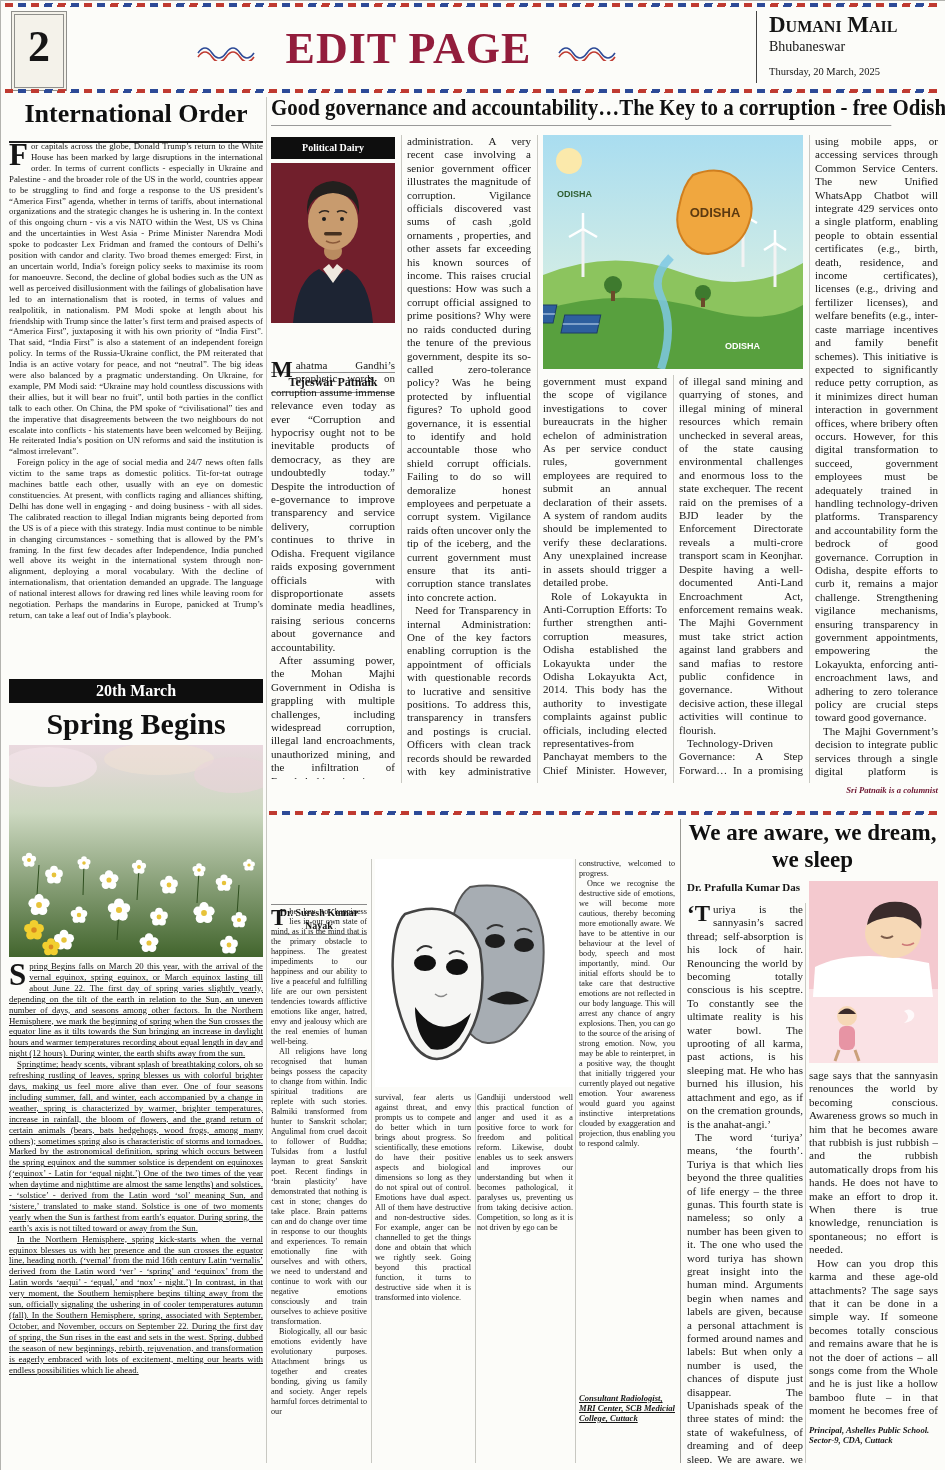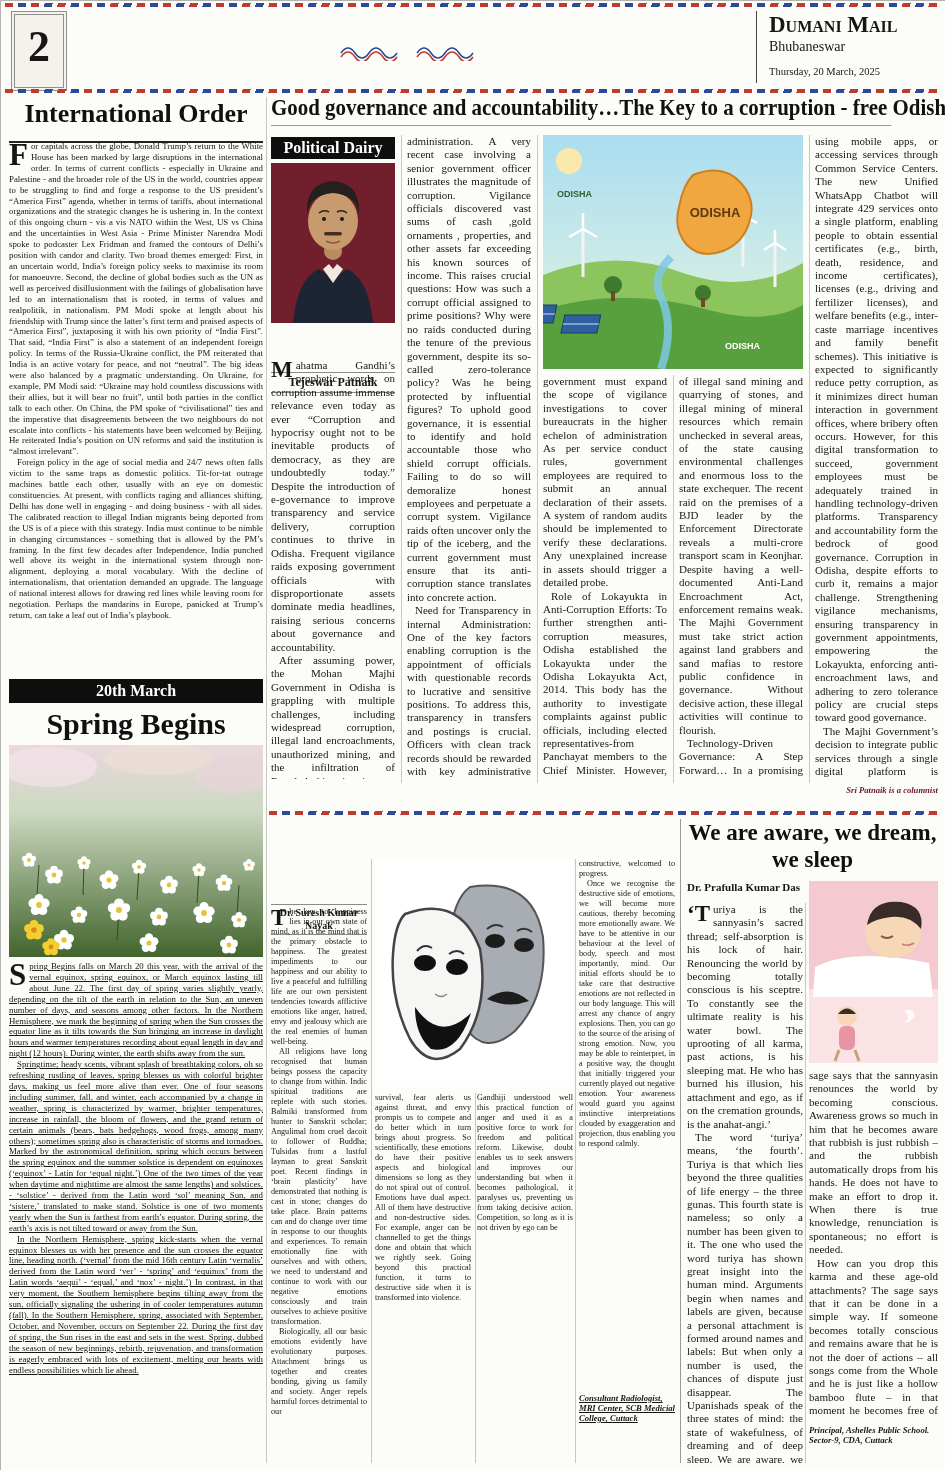--- a/index.html
+++ b/index.html
@@ -38,20 +38,21 @@
 
   <div class="numbox">
     <span>2</span>
   </div>
 
   <div class="editpage">
     <svg width="64" height="16" viewBox="0 0 64 16" style="vertical-align:middle;">
       <path d="M2,8 q7,-10 14,0 t14,0 t14,0 t14,0" fill="none" stroke="#2d4a97" stroke-width="1.6"></path>
       <path d="M2,12 q7,-10 14,0 t14,0 t14,0 t14,0" fill="none" stroke="#bf3a31" stroke-width="1.6"></path>
     </svg>
+    <span style="margin:0 14px;">EDIT PAGE</span>
     <svg width="64" height="16" viewBox="0 0 64 16" style="vertical-align:middle;">
       <path d="M2,8 q7,-10 14,0 t14,0 t14,0 t14,0" fill="none" stroke="#2d4a97" stroke-width="1.6"></path>
       <path d="M2,12 q7,-10 14,0 t14,0 t14,0 t14,0" fill="none" stroke="#bf3a31" stroke-width="1.6"></path>
     </svg>
   </div>
 
   <div class="abs" style="left:755px;top:10px;width:1px;height:72px;background:#444;"></div>
 
   <div class="abs" style="left:768px;top:12px;width:170px;">
     <div class="masthead">Dumani Mail</div>
@@ -135,21 +136,21 @@
   </div>
 
   <div class="col leftbody dropcap bigdrop" style="left:8px;top:960px;width:254px;height:502px;text-decoration:underline;">
       <p>Spring Begins falls on March 20 this year, with the arrival of the vernal equinox, spring equinox, or March equinox lasting till about June 22. The first day of spring varies slightly yearly, depending on the tilt of the earth in relation to the Sun, an uneven number of days, and seasons among other factors. In the Northern Hemisphere, we mark the beginning of spring when the Sun crosses the equator line as it tilts towards the Sun bringing an increase in daylight hours and warmer temperatures recording about equal length in day and night (12 hours). During winter, the earth shifts away from the sun.</p>
       <p>Springtime; heady scents, vibrant splash of breathtaking colors, oh so refreshing rustling of leaves, spring blesses us with colorful brighter days, making us feel more alive than ever. One of four seasons including summer, fall, and winter, each accompanied by a change in weather, spring is characterized by warmer, brighter temperatures, increase in rainfall, the bloom of flowers, and the grand return of certain animals (bears, bats hedgehogs, wood frogs, among many others); sometimes spring also is characteristic of storms and tornadoes. Marked by the astronomical definition, spring which occurs between the spring equinox and the summer solstice is dependent on equinoxes (‘equinox’ - Latin for ‘equal night.’) One of the two times of the year when daytime and nighttime are almost the same lengths) and solstices, - ‘solstice’ - derived from the Latin word ‘sol’ meaning Sun, and ‘sistere,’ translated to make stand. Solstice is one of two moments yearly when the Sun is farthest from earth’s equator. During spring, the earth’s axis is not tilted toward or away from the Sun.</p>
       <p>In the Northern Hemisphere, spring kick-starts when the vernal equinox blesses us with her presence and the sun crosses the equator line, heading north. (‘vernal’ from the mid 16th century Latin ‘vernalis’ derived from the Latin word ‘ver’ - ‘spring’ and ‘equinox’ from the Latin words ‘aequi’ - ‘equal,’ and ‘nox’ - night.’) In contrast, in that very moment, the Southern hemisphere begins tilting away from the sun, officially signaling the ushering in of cooler temperatures autumn (fall). In the Southern Hemisphere, spring, associated with September, October, and November, occurs on September 22. During the first day of spring, the Sun rises in the east and sets in the west. Spring, dubbed the season of new beginnings, rebirth, rejuvenation, and transformation is eagerly embraced with lots of excitement, melting our hearts with endless possibilities which lie ahead.</p>
     </div>
 
   <div class="headline" style="left:270px;top:94px;width:667px;font-size:22.5px;white-space:nowrap;transform:scaleX(0.93);transform-origin:left;border-bottom:1px solid #999;padding-bottom:4px;">Good governance and accountability…The Key to a corruption - free Odisha</div>
 
-  <div class="banner" style="left:270px;top:136px;width:124px;height:22px;font-size:16px;line-height:22px;">Political Dairy</div>
+  <div class="banner" style="left:270px;top:136px;width:124px;height:22px;font-size:10px;line-height:22px;">Political Dairy</div>
 
   <div class="imgbox" style="left:270px;top:162px;width:124px;height:160px;">
     <svg viewBox="0 0 124 160" preserveAspectRatio="none">
       <rect width="124" height="160" fill="#7c2330"></rect>
       <rect width="124" height="160" fill="#5e1a25" opacity="0.35"></rect>
       <path d="M22,160 Q26,116 48,106 L62,116 L76,106 Q98,116 102,160 Z" fill="#1d2433"></path>
       <ellipse cx="62" cy="88" rx="9" ry="9" fill="#b98b60"></ellipse>
       <path d="M52,106 L62,120 L72,106 L66,101 L62,106 L58,101 Z" fill="#efe9df"></path>
       <ellipse cx="62" cy="58" rx="25" ry="29" fill="#c89b6e"></ellipse>
       <path d="M36,52 Q34,20 62,18 Q90,20 88,52 Q86,32 62,30 Q38,32 36,52 Z" fill="#23201e"></path>

